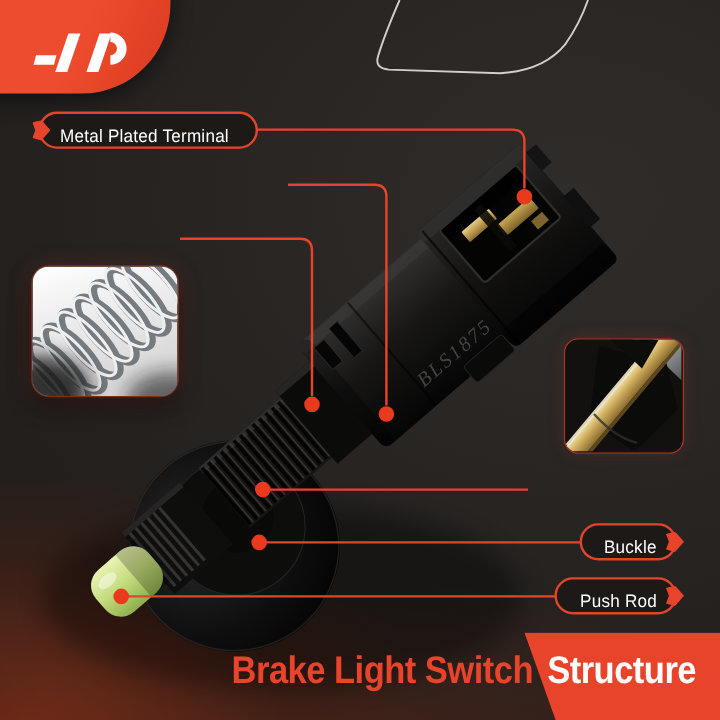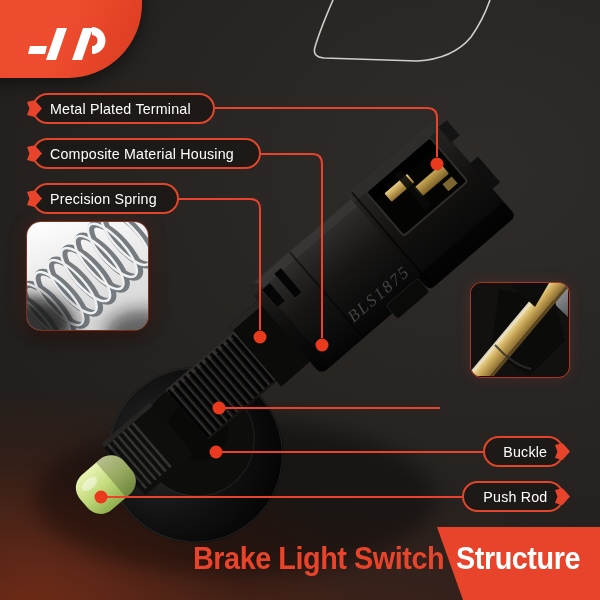--- a/index.html
+++ b/index.html
@@ -15,21 +15,21 @@
   }
   .scene{position:absolute;left:0;top:0;z-index:2;}
   .logo{
     position:absolute;left:-26px;top:-30px;width:168px;height:108px;z-index:4;
     background:linear-gradient(115deg,#ee4c2e 55%,#d93a1e);
     border-radius:0 0 74px 0;
     box-shadow:0 6px 18px rgba(0,0,0,.45);
   }
   .logo svg{position:absolute;left:48px;top:52px;width:92px;height:44px;}
   .pill{
-    position:absolute;display:flex;align-items:center;height:31px;
+    position:absolute;display:flex;align-items:flex-end;height:31px;
     padding:0 15px 0 16px;border:2px solid #e2462a;border-radius:999px;
     background:#1d1917;color:#fff;font-size:15px;letter-spacing:.2px;
     white-space:nowrap;z-index:5;box-sizing:border-box;
   }
   .pill .txt{display:inline-block;transform:scaleX(.95);transform-origin:left center;}
   .pill.right .txt{transform-origin:right center;}
   .mark{position:absolute;top:50%;width:15px;height:17px;background:#e8432b;transform:translateY(-50%);
         clip-path:polygon(0 12%,50% 0,100% 50%,50% 100%,0 88%,16% 50%);}
   .mark.l{left:-7px;}
   .mark.r{right:-8px;}
@@ -180,28 +180,20 @@
       <polygon points="24,38 35,6 45,6 34,38" fill="#fff"></polygon>
       <polygon points="8,24 25,24 23,32 6,32" fill="#fff"></polygon>
       <polygon points="50,38 61,6 71,6 60,38" fill="#fff"></polygon>
       <path d="M70,9 a9,9 0 0 1 0,19" stroke="#fff" stroke-width="8" fill="none"></path>
     </svg>
   </div>
 
   <div class="pill left" style="left:32px;top:93px">
     <span class="mark l"></span>
     <span class="txt">Metal Plated Terminal</span>
-  </div>
-  <div class="pill left" style="left:32px;top:138px">
-    <span class="mark l"></span>
-    <span class="txt">Composite Material Housing</span>
-  </div>
-  <div class="pill left" style="left:32px;top:183px">
-    <span class="mark l"></span>
-    <span class="txt">Precision Spring</span>
   </div>
 
   <div class="pill right" style="right:36px;top:436px">
     <span class="txt">Buckle</span>
     <span class="mark r"></span>
   </div>
   <div class="pill right" style="right:36px;top:481px">
     <span class="txt">Push Rod</span>
     <span class="mark r"></span>
   </div>

